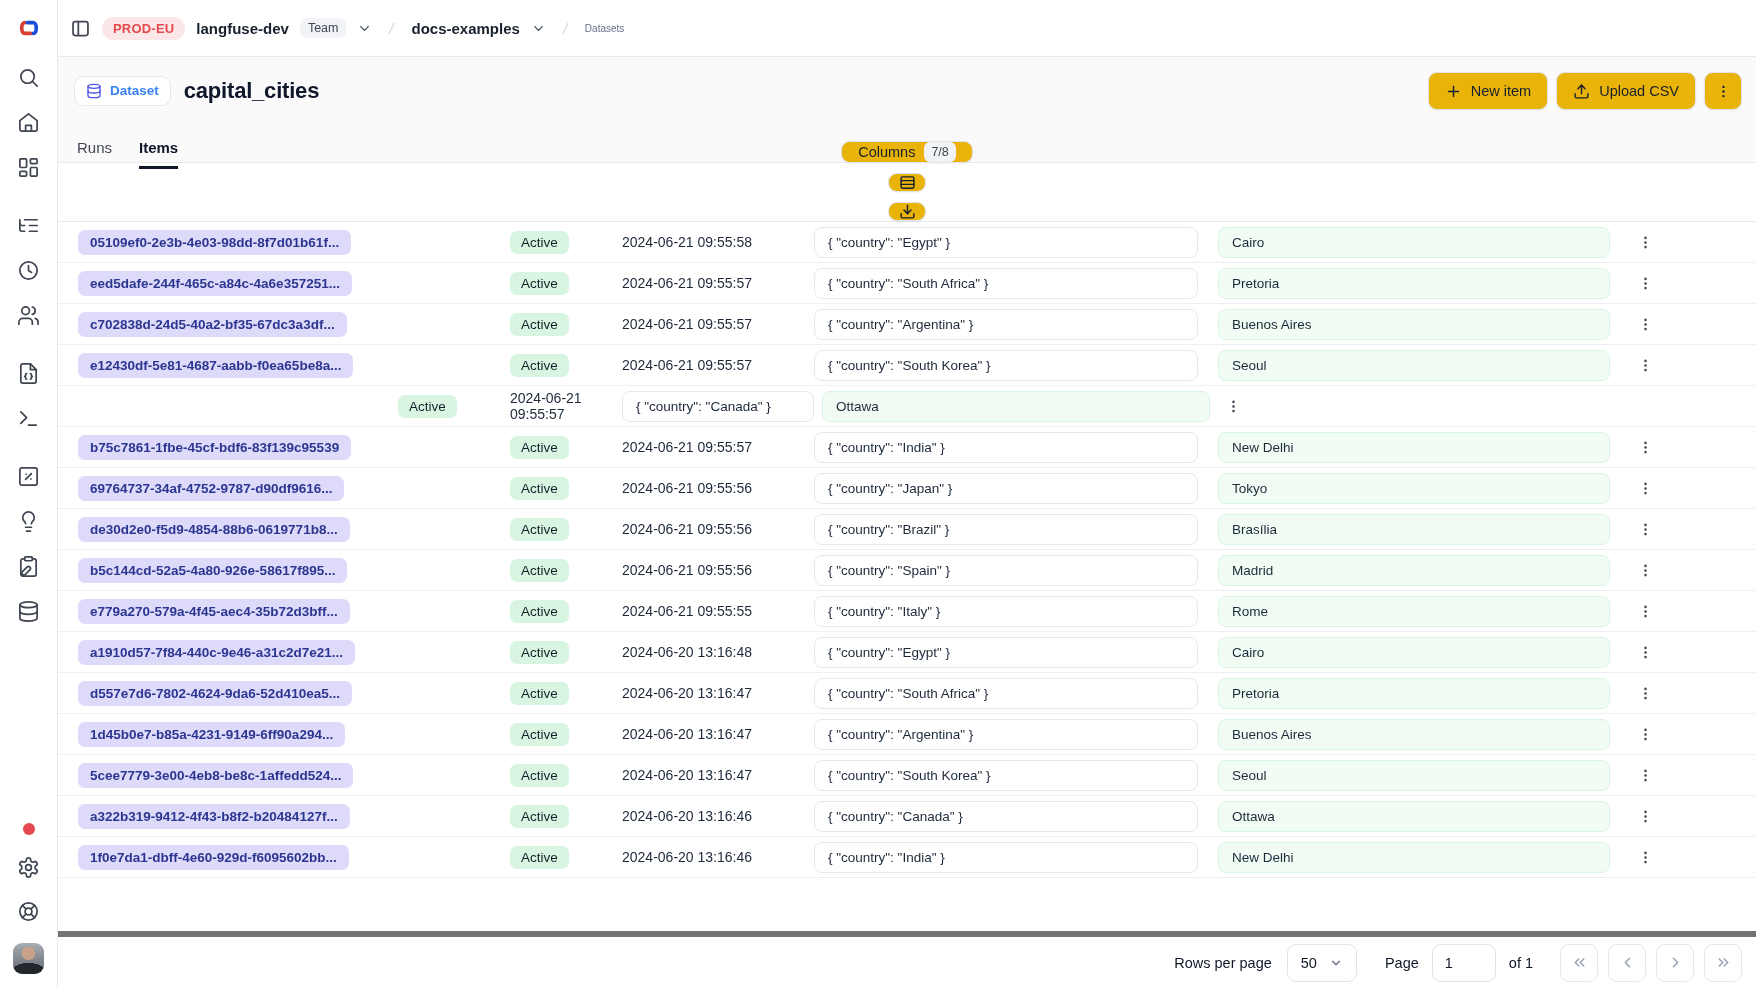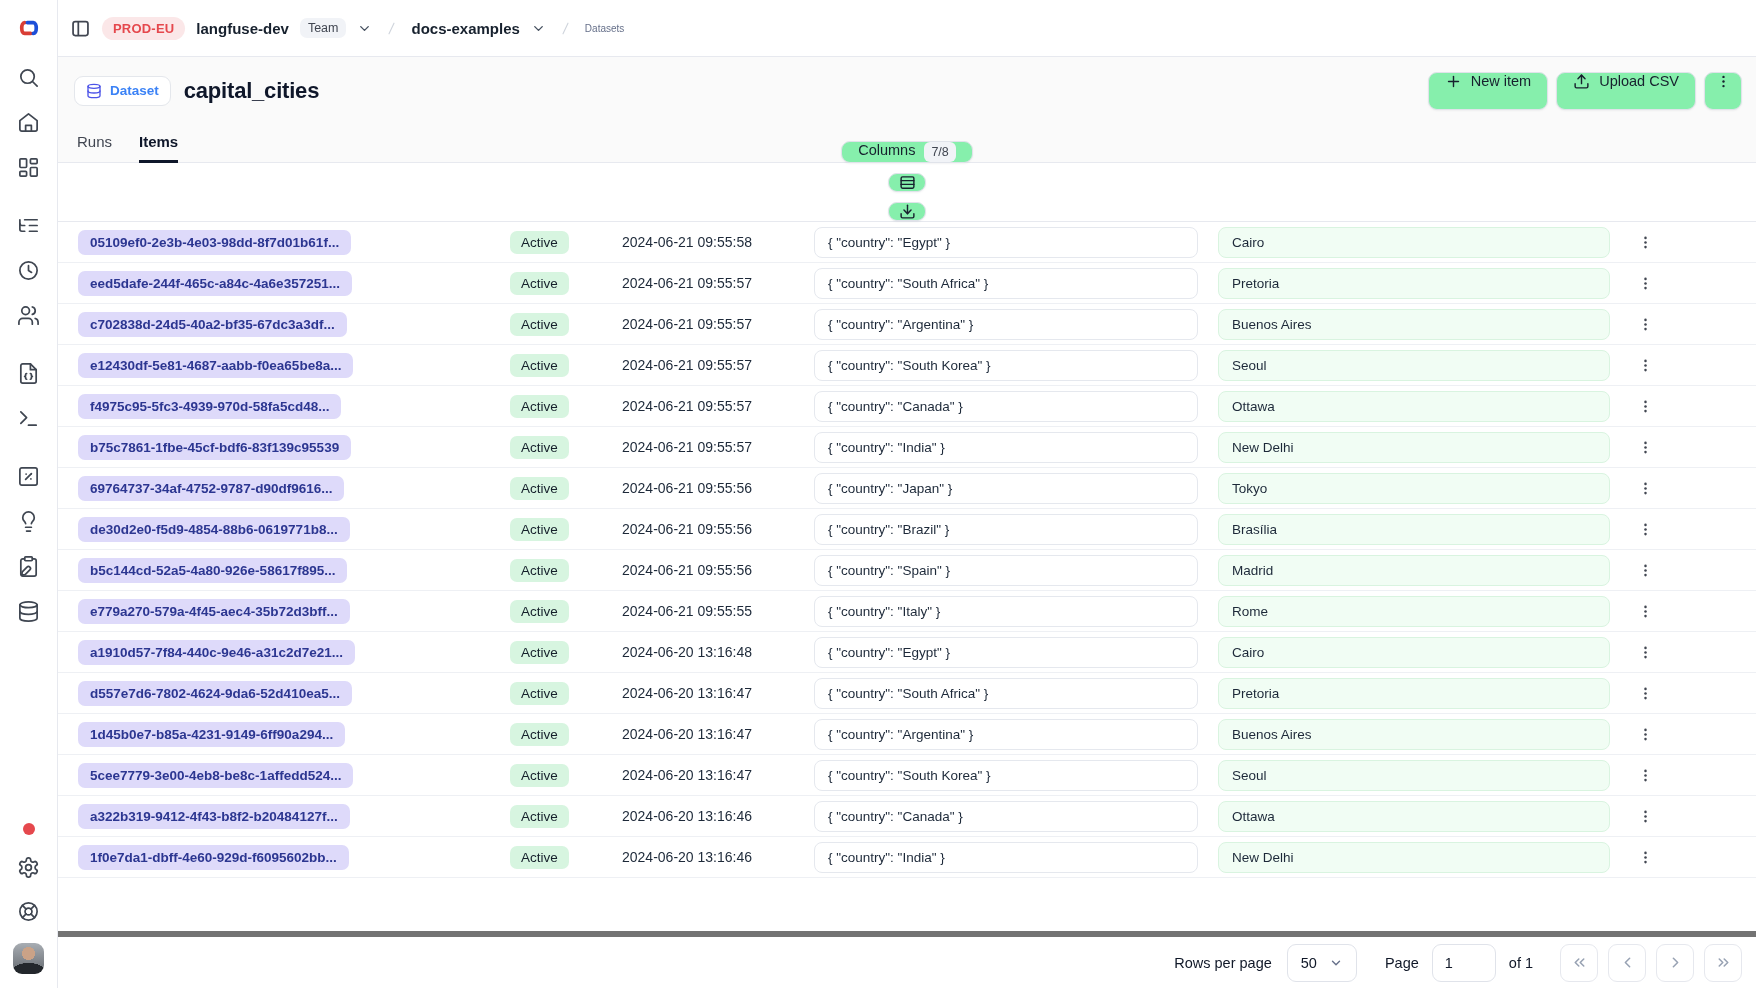--- a/index.html
+++ b/index.html
@@ -47,26 +47,26 @@
 
   
   .header-band { background:#fafafa; border-bottom:1px solid #e7e9ef; padding:15px 14px 0 16px; height:106px; }
   .header-top { display:flex; align-items:center; gap:13px; }
   .dataset-badge { display:inline-flex; align-items:flex-start; gap:8px; background:#fff;
                    border:1px solid #e4e7ec; border-radius:9px; padding:6px 11px;
                    font-size:13.5px; font-weight:700; color:#3b82f6; }
   .dataset-badge svg { width:16px; height:16px; color:var(--dataset-icon,#4c53e8); }
   .page-title { font-size:22px; font-weight:700; color:#0f172a; letter-spacing:-.2px; }
   .header-actions { margin-left:auto; display:flex; gap:8px; }
-  .btn { display:inline-flex; gap:9px; background:#86efac; border:1px solid #e0e3ea;
+  .btn { display:inline-flex; align-items:center; gap:9px; background:#eab308; border:1px solid #e0e3ea;
          border-radius:9px; height:38px; padding:0 16px; font-size:14.5px; font-weight:500; color:#17212e;
          box-shadow:0 1px 2px rgba(16,24,40,.05); cursor:pointer; font-family:inherit; }
   .btn svg { width:17px; height:17px; color:#17212e; }
   .btn-sq { width:38px; padding:0; justify-content:center; }
-  .tabs { display:flex; gap:27px; margin-top:23px; padding-left:3px; }
+  .tabs { display:flex; gap:27px; margin-top:29px; padding-left:3px; }
   .tab { font-size:15px; font-weight:500; color:#414651; padding-bottom:10px;
          border-bottom:3px solid transparent; cursor:pointer; }
   .tab.active { color:#0f172a; font-weight:600; border-bottom-color:var(--tab-underline,#0f172a); }
 
   
   .toolbar { height:59px; min-height:59px; display:flex; align-items:center; justify-content:flex-end;
              gap:10px; padding:0 20px; border-bottom:1px solid #e7e9ef;flex-direction:column; }
   .count-badge { background:#f1f3f7; color:#414651; font-size:12.5px; font-weight:500;
                  border-radius:6px; padding:3px 7px; }
 
@@ -439,23 +439,20 @@
             <svg viewBox="0 0 24 24" fill="currentColor">
               <circle cx="12" cy="5.5" r="1.8"></circle>
                 <circle cx="12" cy="12" r="1.8"></circle>
                 <circle cx="12" cy="18.5" r="1.8"></circle>
             </svg>
           </button>
         </div>
       </div>
 
       <div class="grid-cols row">
-        <div class="cell">
-            <span class="id-pill">f4975c95-5fc3-4939-970d-58fa5cd48...</span>
-          </div>
         <div class="cell"></div>
         <div class="cell">
             <span class="status-pill">Active</span>
           </div>
         <div class="cell created">2024-06-21 09:55:57</div>
         <div class="cell">
             <div class="io-box input-box">{ "country": "Canada" }</div>
           </div>
         <div class="cell">
             <div class="io-box expected-box">Ottawa</div>

